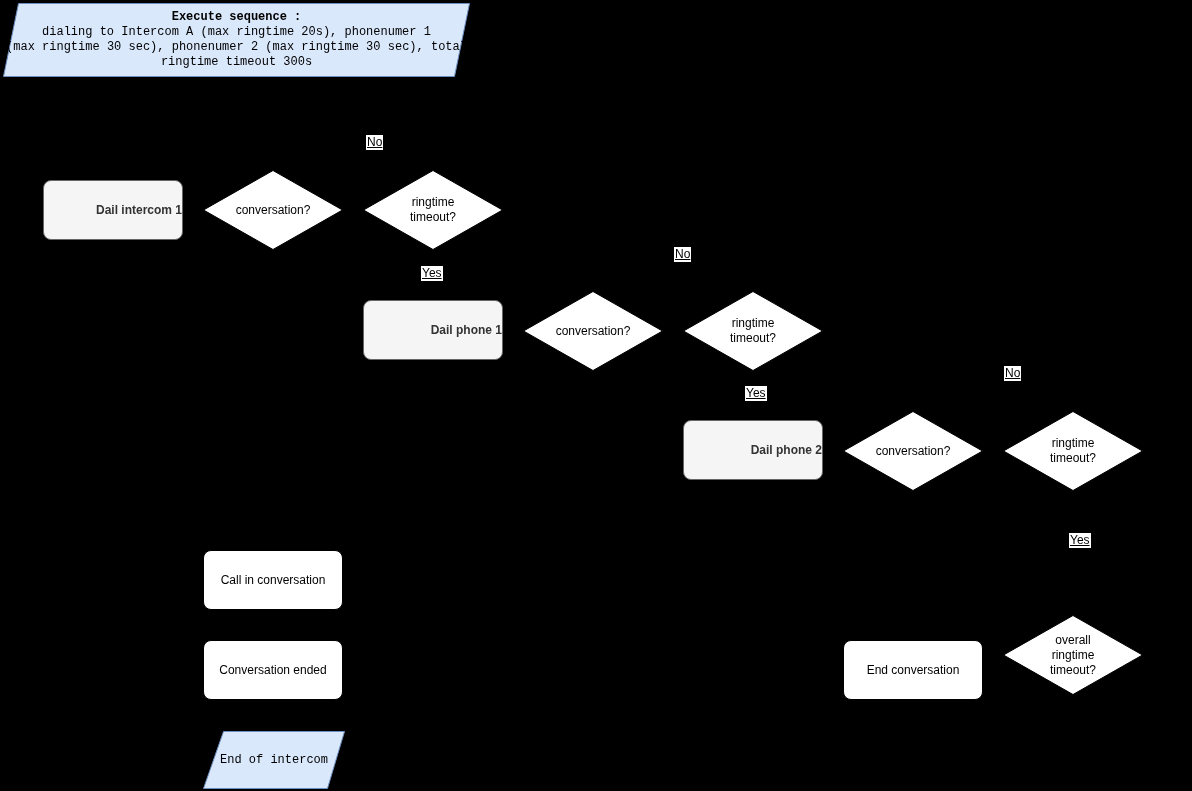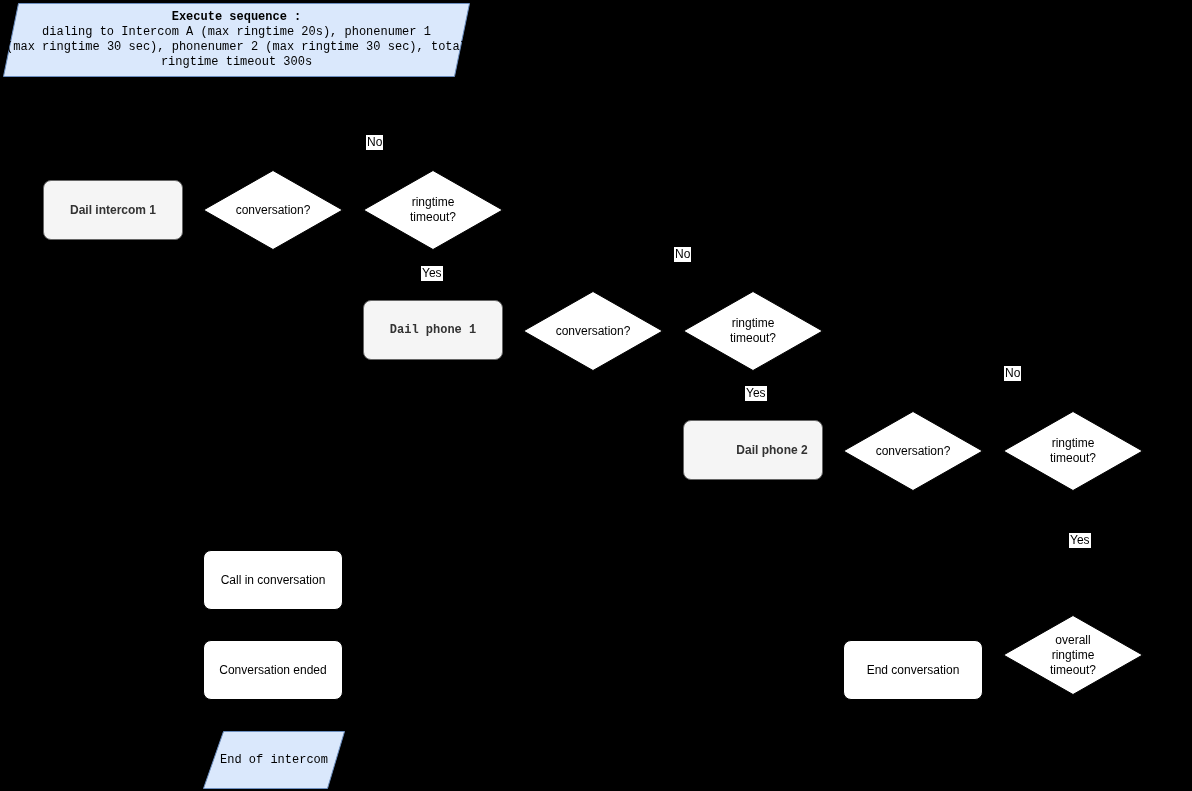--- a/index.html
+++ b/index.html
@@ -16,21 +16,21 @@
     text-align:center;
     font-size:12px;line-height:15px;color:#000;
     box-sizing:border-box;
   }
   
   .process{
     width:140px;height:60px;
     background:#f5f5f5;
     border:1px solid #666666;
     border-radius:8px;
-    color:#333333;font-weight:bold;
+    color:#333333;font-weight:bold;justify-content:flex-end;
   }
   
   .state{
     width:140px;height:60px;
     background:#ffffff;
     border:1px solid #000000;
     border-radius:8px;
     color:#000000;
   }
   
@@ -47,20 +47,21 @@
   .para-start{left:3px;top:3px;width:467px;height:74px;}
   .para-end{left:203px;top:731px;width:142px;height:58px;}
   .para-title{font-weight:bold;}
   
   .chip{
     position:absolute;
     background:#ffffff;color:#000000;
     font-size:12px;line-height:15px;
     padding:0 1px;
     white-space:nowrap;
+    text-decoration:underline;
   }
 </style>
 </head>
 <body>
 
 <div id="canvas">
 
   <div class="node para para-start">
     <svg width="467" height="74">
       <polygon points="15.5,0.5 466.5,0.5 451.5,73.5 0.5,73.5" fill="#dae8fc" stroke="#6c8ebf" stroke-width="1"></polygon>
@@ -87,21 +88,21 @@
   <div class="node diamond" style="left:363px;top:170px;">
     <svg width="140" height="80">
       <polygon points="70,0.5 139.5,40 70,79.5 0.5,40" fill="#ffffff" stroke="#000000" stroke-width="1"></polygon>
     </svg>
     <span class="node-text dtext-ring">ringtime timeout?</span>
   </div>
 
   <span class="chip" style="left:366px;top:135px;">No</span>
   <span class="chip" style="left:421px;top:266px;">Yes</span>
 
-  <div class="node process" style="left:363px;top:300px;font-family:Liberation Mono, monospace;">
+  <div class="node process" style="left:363px;top:300px;">
     <span class="node-text">Dail phone 1</span>
   </div>
 
   <div class="node diamond" style="left:523px;top:291px;">
     <svg width="140" height="80">
       <polygon points="70,0.5 139.5,40 70,79.5 0.5,40" fill="#ffffff" stroke="#000000" stroke-width="1"></polygon>
     </svg>
     <span class="node-text dtext-conv">conversation?</span>
   </div>
 

